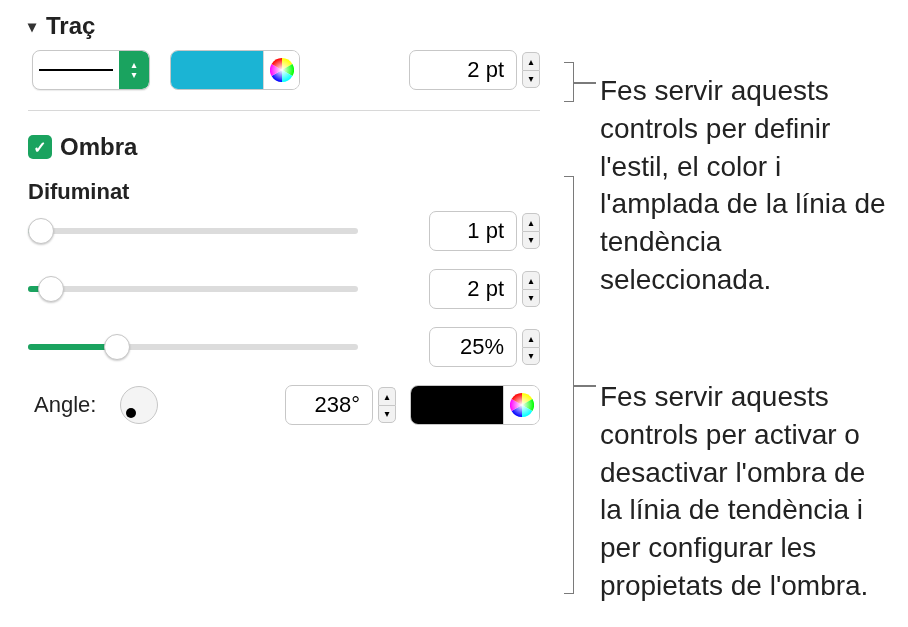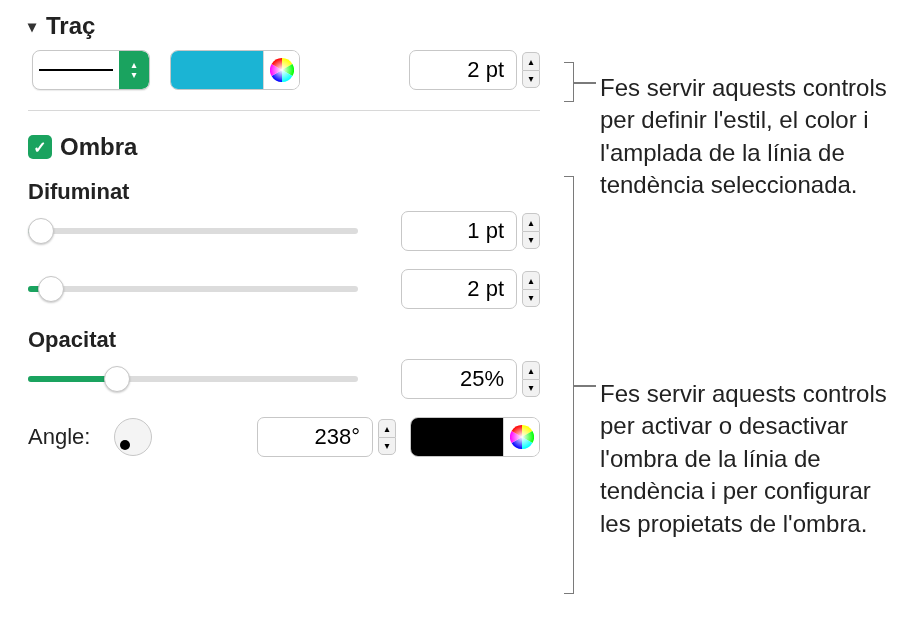--- a/index.html
+++ b/index.html
@@ -115,21 +115,21 @@
     }
     .stepper-box input {
       width: 108px;
       border: 1px solid #c7c7c7;
       border-radius: 7px;
       font-size: 22px;
       text-align: right;
       padding: 0 12px;
       background: #fff;
     }
-    .tiny input { width: 116px; }
+    .tiny input { width: 88px; }
     .stepper-arrows {
       display: flex;
       flex-direction: column;
       justify-content: center;
       margin-left: 5px;
       gap: 0;
     }
     .step-btn {
       width: 18px;
       height: 18px;
@@ -214,20 +214,21 @@
       border: 1px solid #c7c7c7;
       border-radius: 50%;
       transform: translate(-50%, -50%);
       box-shadow: 0 1px 2px rgba(0,0,0,0.2);
     }
     .angle-row {
       display: flex;
       align-items: center;
       gap: 14px;
       margin-top: 8px;
+      margin-left: 6px;
     }
     .angle-label {
       font-size: 22px;
       min-width: 72px;
     }
     .angle-dial {
       width: 38px;
       height: 38px;
       border-radius: 50%;
       background: #f4f4f4;
@@ -242,21 +243,21 @@
       position: absolute;
     }
     .callouts {
       position: absolute;
       left: 600px;
       top: 0;
       width: 290px;
     }
     .callout {
       position: absolute;
-      font-size: 24px;
+      font-size: 28px;
       line-height: 1.35;
       color: #222;
     }
     .callout-line {
       position: absolute;
       background: #7a7a7a;
     }
     .bracket {
       position: absolute;
       border-right: 1.5px solid #7a7a7a;
@@ -350,21 +351,20 @@
     </div>
     <div class="stepper-box tiny">
       <input value="2 pt" style="">
       <div class="stepper-arrows">
         <button class="step-btn">▴</button>
         <button class="step-btn">▾</button>
       </div>
     </div>
   </div>
 
-  <div class="slider-label">Opacitat</div>
   <div class="slider-row">
     <div class="slider">
       <div class="track"></div>
       <div class="fill" style="width:27%"></div>
       <div class="thumb" style="left:27%"></div>
     </div>
     <div class="stepper-box tiny">
       <input value="25%" style="">
       <div class="stepper-arrows">
         <button class="step-btn">▴</button>

